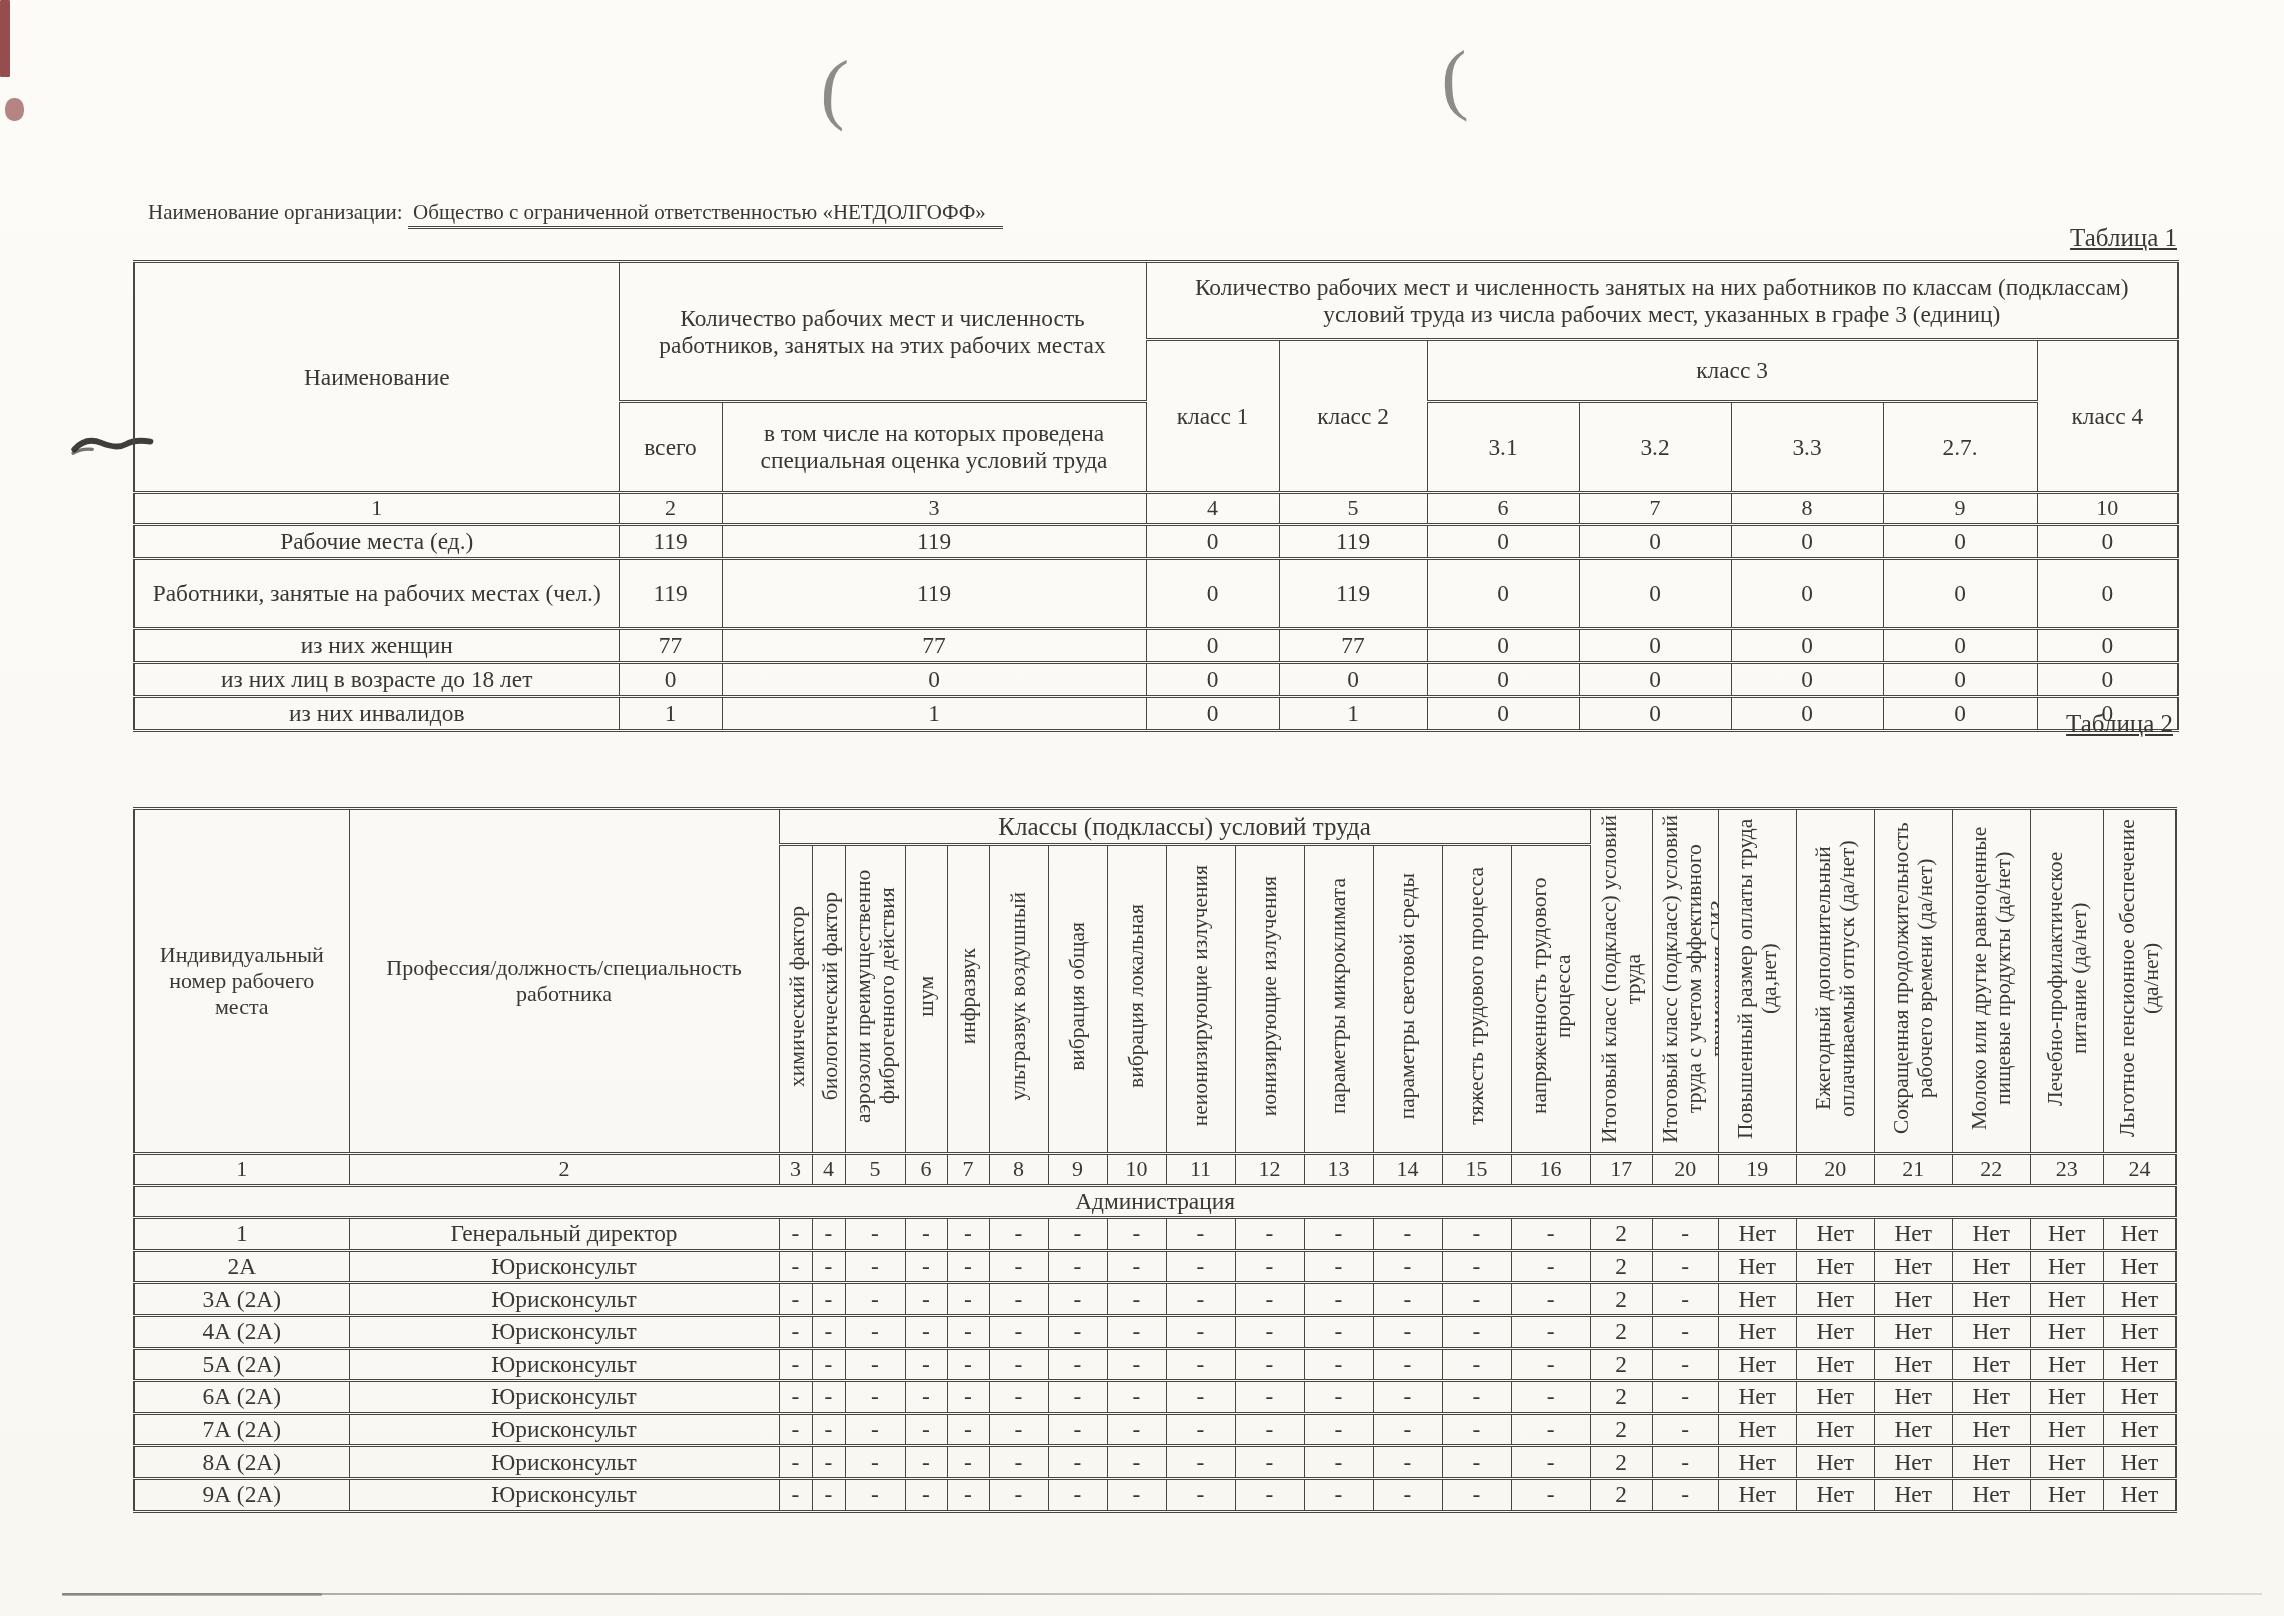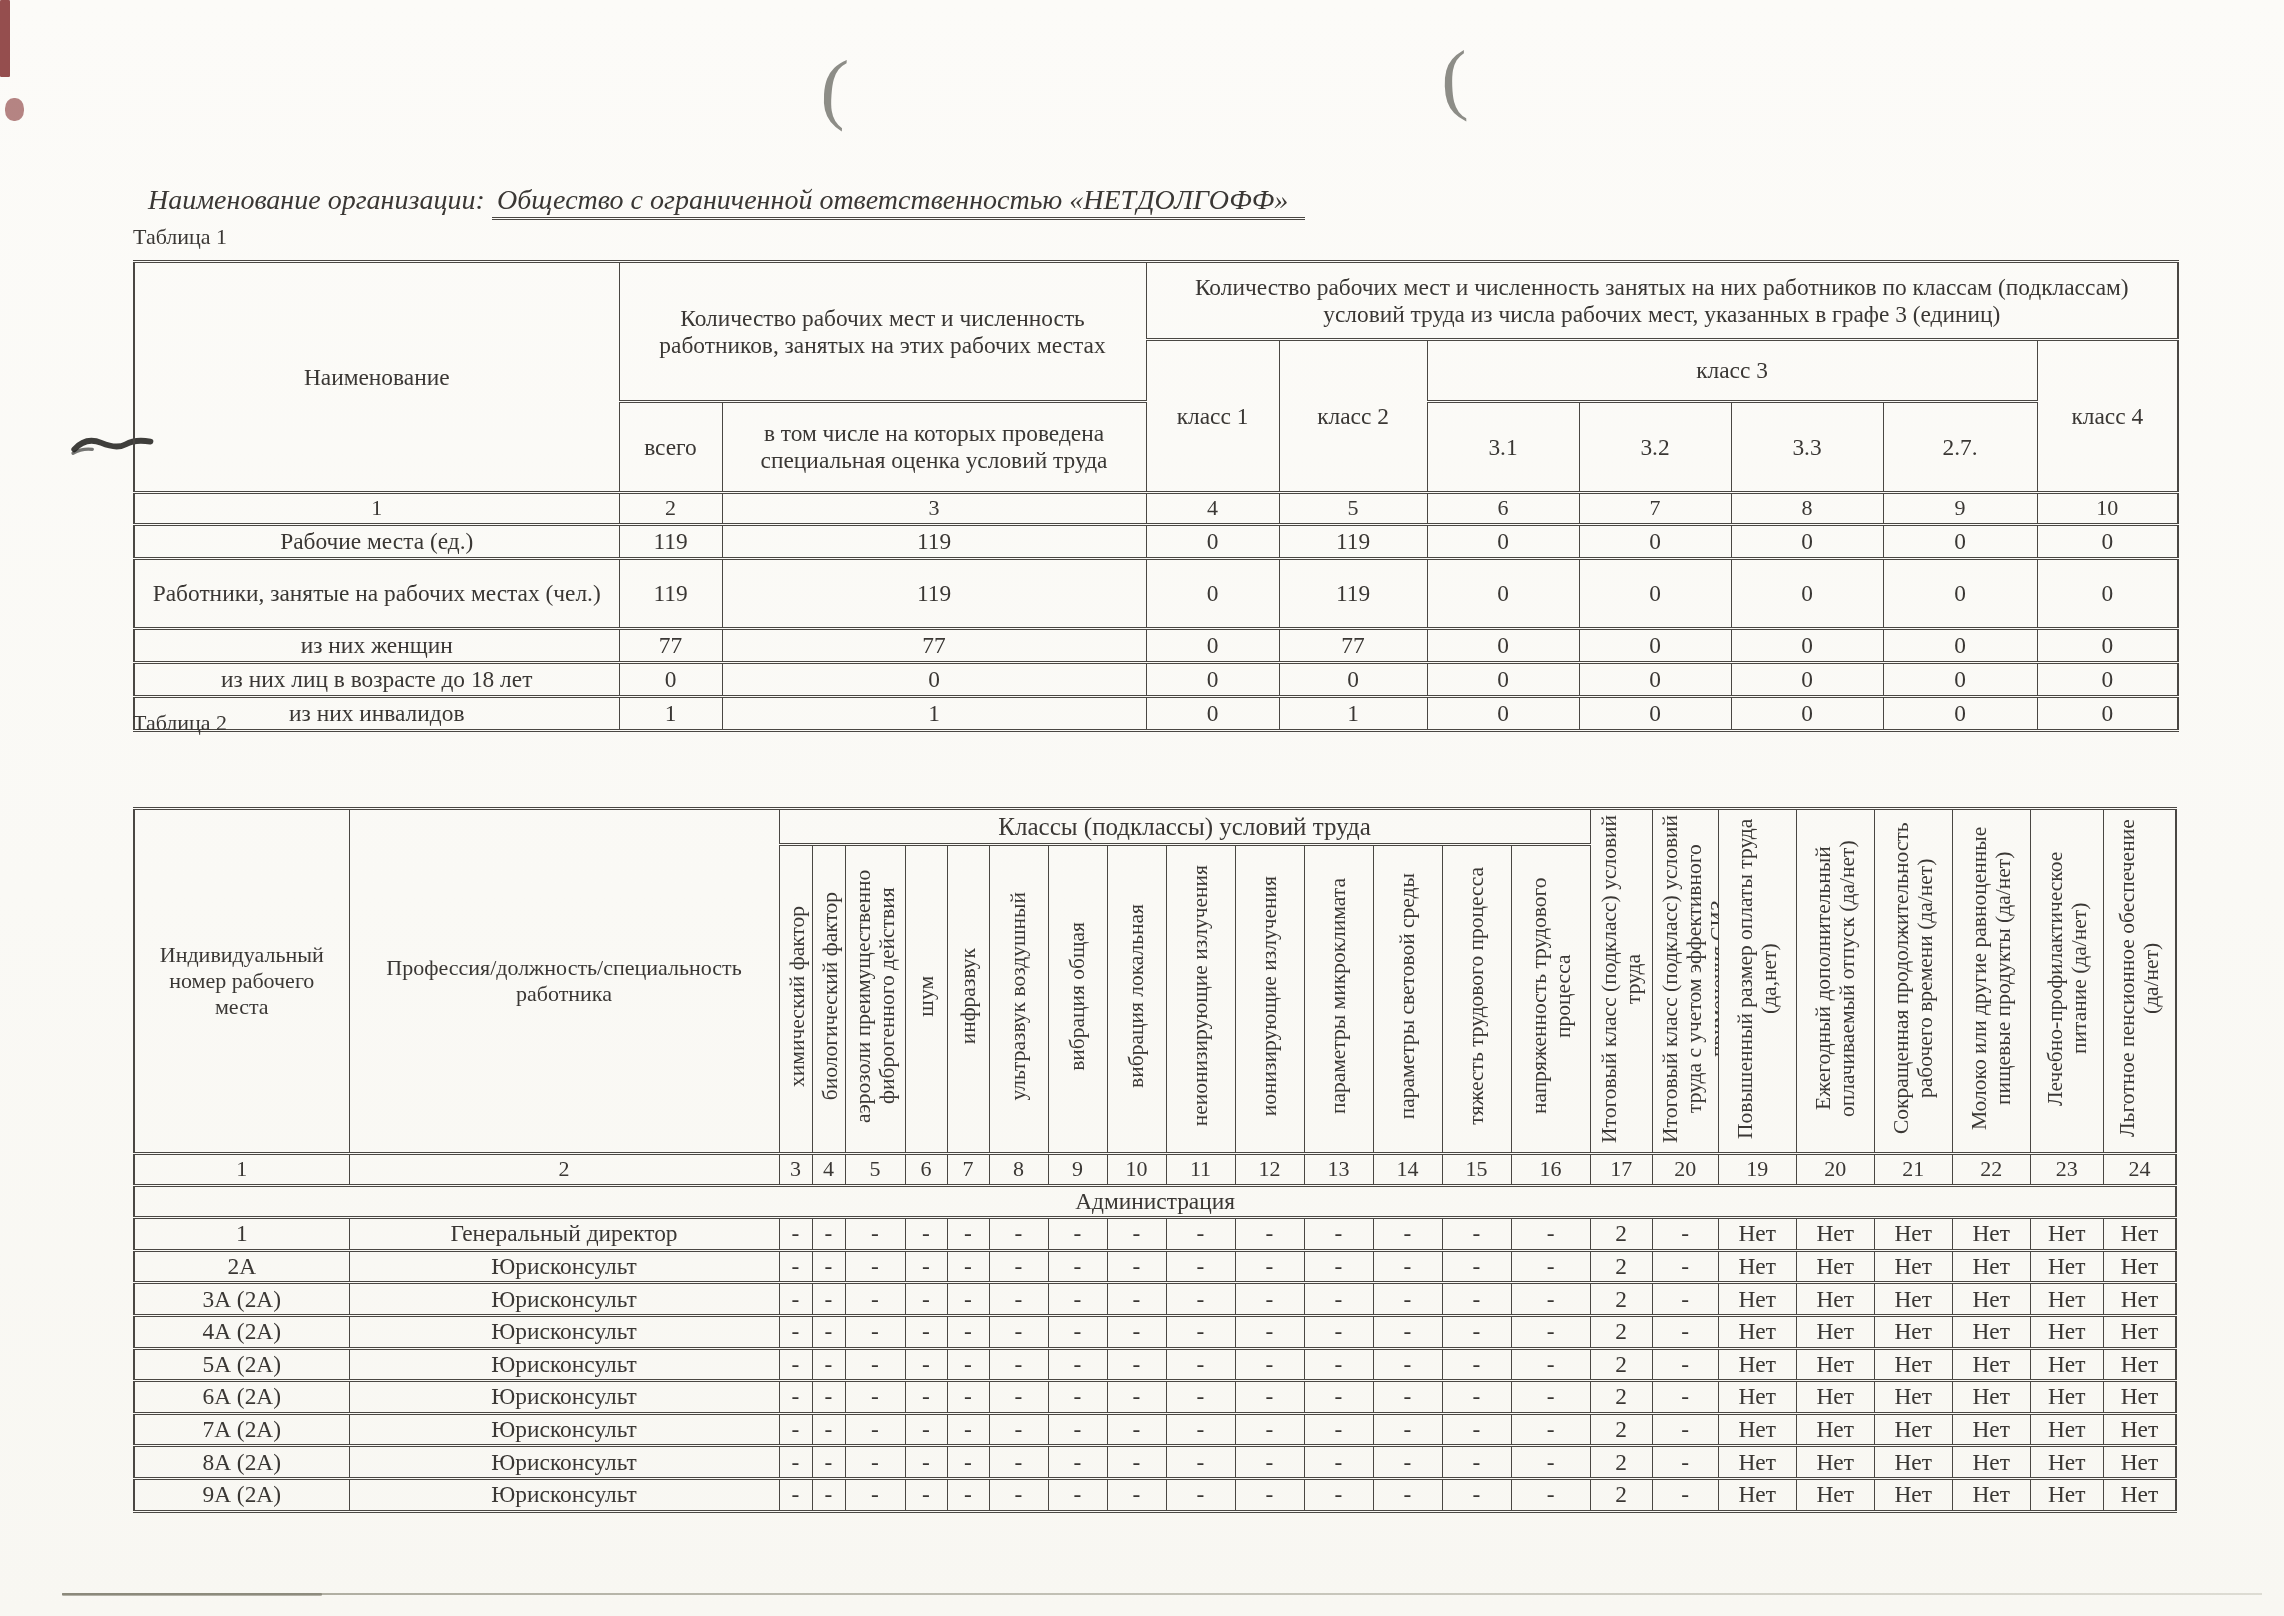--- a/index.html
+++ b/index.html
@@ -16,28 +16,28 @@
     background-image:linear-gradient(180deg,#fcfbf8 0%,#faf9f5 55%,#f8f7f2 100%);
     font-family:"Liberation Serif","DejaVu Serif",serif;
     color:var(--ink);
     overflow:hidden;
   }
   .title{
     position:absolute;left:0;right:0;top:118px;
     text-align:center;font-size:27px;font-weight:bold;letter-spacing:0.3px;
   }
   .orgline{
-    position:absolute;left:148px;top:184px;font-size:28px;white-space:nowrap;font-style:italic;
+    position:absolute;left:148px;top:200px;font-size:21px;white-space:nowrap;
   }
   .org-value{
     border-bottom:3.9px double var(--bd);
     padding:0 17px 2px 5.2px;
   }
   .cap{
-    position:absolute;font-size:22px;
+    position:absolute;text-align:right;font-size:25px;text-decoration:underline;
   }
   .cap1{top:224px;left:133px;width:2044px;}
   .cap2{top:710px;left:133px;width:2040px;}
 
   table.tbl{
     position:absolute;border-collapse:collapse;table-layout:fixed;
     font-size:23.4px;color:var(--ink);
   }
   #table1{left:133px;top:260px;width:2044px;}
   #table2{left:133px;top:807px;width:2040px;}

